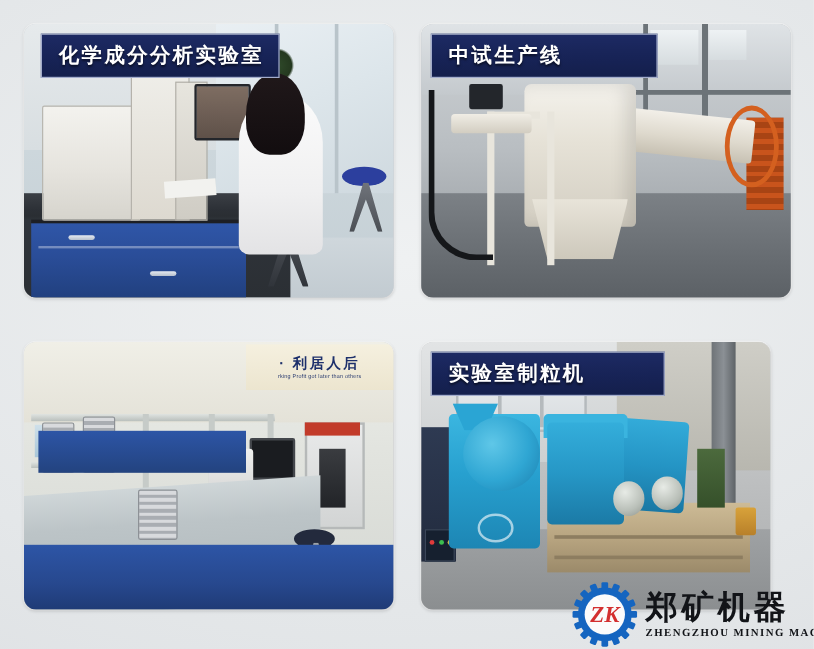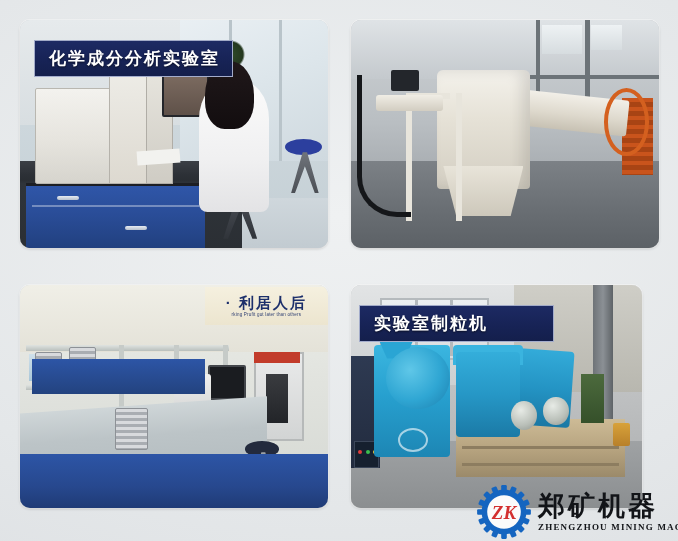--- a/index.html
+++ b/index.html
@@ -27,21 +27,20 @@
 
   
   .cap{
     position:absolute;
     background:linear-gradient(180deg,#1d2a63 0%,#172356 55%,#141f4c 100%);
     border:1px solid rgba(210,218,240,.75);
     display:flex;align-items:center;
     padding:0 14px;
     box-sizing:border-box;
     z-index:6;
-    margin-top:12px;
   }
   .cap span{
     color:#fff;
     font-size:17px;
     font-weight:700;
     letter-spacing:2px;
     line-height:1;
     white-space:nowrap;
     text-shadow:0 1px 2px rgba(0,0,0,.6);
   }
@@ -221,21 +220,21 @@
   .p3 .stool{position:absolute;left:73%;top:70%;width:11%;height:7%;
     background:#232a3d;border-radius:50%;}
   .p3 .stoolleg{position:absolute;left:75%;top:75%;width:8%;height:18%;
     background:linear-gradient(180deg,#9ea3a7,#73787c);
     clip-path:polygon(42% 0,58% 0,100% 100%,86% 100%,50% 34%,14% 100%,0 100%);}
   .p3 .sign{
     position:absolute;left:60%;top:1%;width:40%;height:17%;
     background:linear-gradient(180deg,#f5f0df 0%,#ece5cf 100%);
     display:flex;flex-direction:column;align-items:center;justify-content:center;
   }
-  .p3 .sign .zh{color:#1c2f6b;font-size:15px;font-weight:700;letter-spacing:2px;
+  .p3 .sign .zh{color:#1c2f6b;font-size:12px;font-weight:700;letter-spacing:2px;
     white-space:nowrap;line-height:1;}
   .p3 .sign .en{color:#2a3b70;font-size:4.5px;letter-spacing:.2px;
     white-space:nowrap;margin-top:2px;transform:scaleY(1.05);}
   .p3 .poster{position:absolute;left:3%;top:31%;width:10%;height:12%;
     background:linear-gradient(180deg,#cfe0ea,#a8c6d8);}
 
   
   .p4 .bg{position:absolute;inset:0;
     background:linear-gradient(180deg,#d7d9da 0%,#c2c4c5 40%,#a9abac 100%);}
   .p4 .wall{position:absolute;left:0;top:0;width:100%;height:45%;
@@ -372,20 +371,23 @@
       <div class="rack"></div>
       <div class="tube"></div>
       <div class="ring"></div>
       <div class="drum"></div>
       <div class="drumskirt"></div>
       <div class="stand"></div>
       <div class="standtop"></div>
       <div class="pipe"></div>
       <div class="motor"></div>
       <div class="hose"></div>
+    </div>
+    <div class="cap" style="left:8px;top:8px;width:189px;height:37px;">
+      <span>中试生产线</span>
     </div>
   </div>
 
   <div class="panel p3" style="left:20px;top:285px;width:308px;height:223px;">
     <div class="photo">
       <div class="bg"></div>
       <div class="wall"></div>
       <div class="sign">
         <div class="zh">·  利居人后</div>
         <div class="en">rking  Profit got later than others</div>

